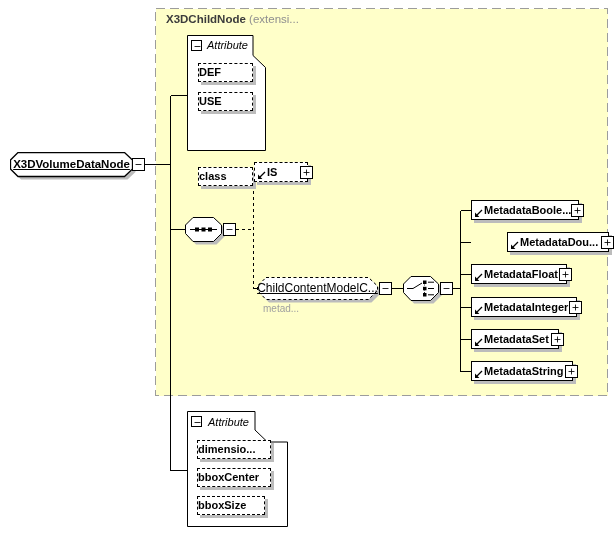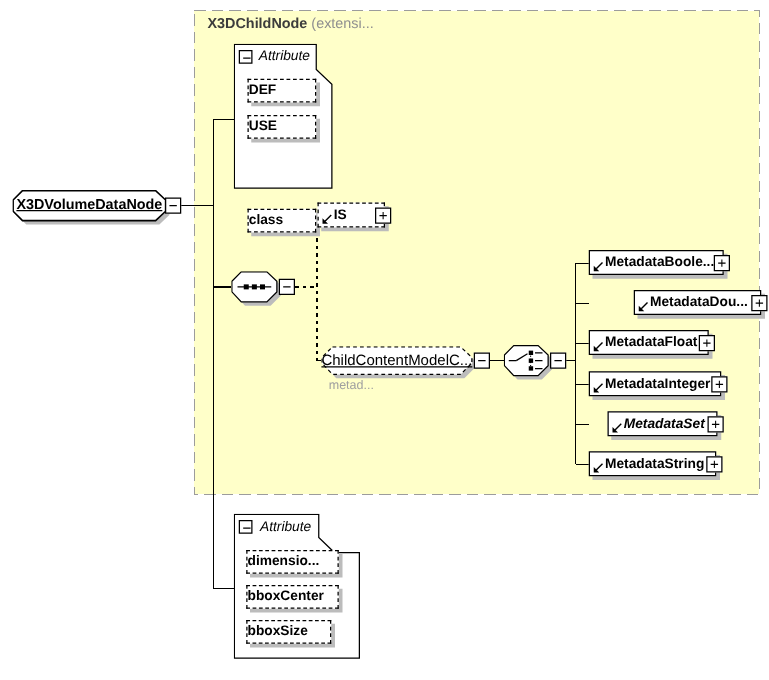--- a/index.html
+++ b/index.html
@@ -226,21 +226,21 @@
           <polygon points="1,8 1,3.6 5.4,8"></polygon>
         </svg>
     </span>
     <span class="lbl">MetadataFloat</span>
     <div class="expander">
       <svg viewBox="0 0 13 13">
           <path d="M3,6.5 H10 M6.5,3 V10"></path>
         </svg>
     </div>
   </div>
-  <div class="ebox solid z3" style="left:486px;top:329px;width:88px;height:20px;font-style:italic;">
+  <div class="ebox solid z3" style="left:471px;top:329px;width:88px;height:20px;">
     <span class="ref">
       <svg viewBox="0 0 9 9">
           <path d="M8,1 L3,6"></path>
           <polygon points="1,8 1,3.6 5.4,8"></polygon>
         </svg>
     </span>
     <span class="lbl">MetadataSet</span>
     <div class="expander">
       <svg viewBox="0 0 13 13">
           <path d="M3,6.5 H10 M6.5,3 V10"></path>

